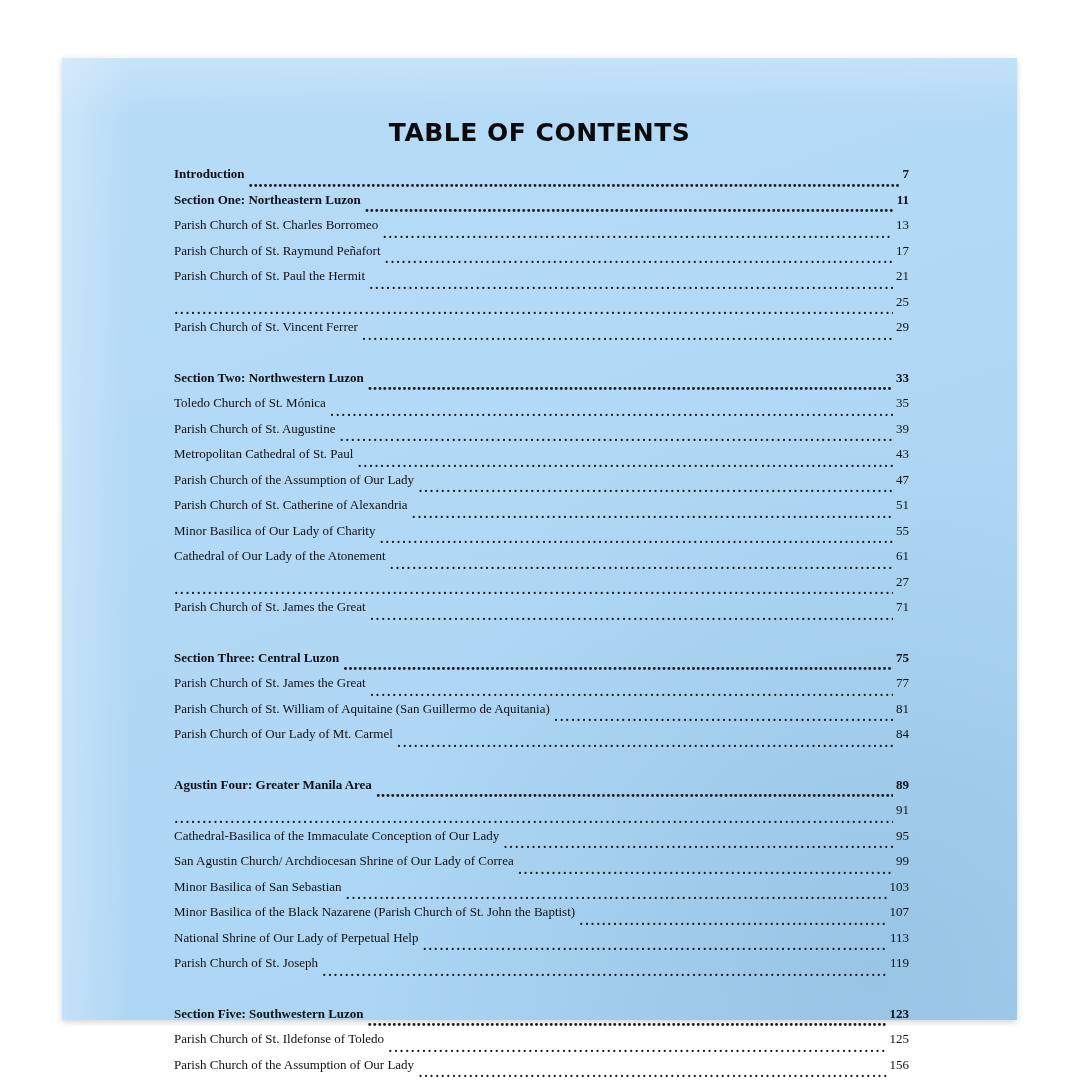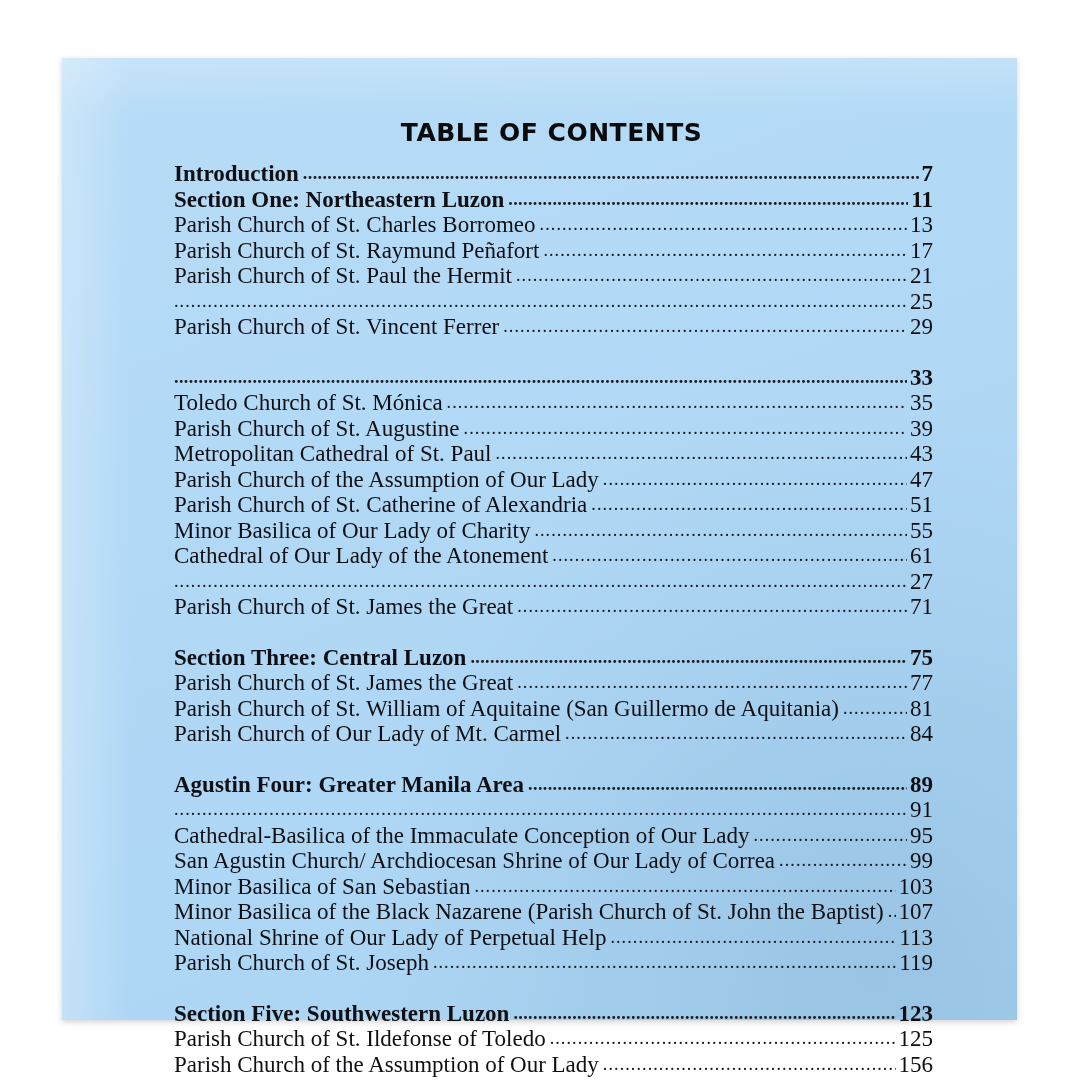--- a/index.html
+++ b/index.html
@@ -38,42 +38,42 @@
     background:
       linear-gradient(to right, rgba(255,255,255,0.28) 0px, rgba(255,255,255,0.0) 70px),
       linear-gradient(to bottom, rgba(255,255,255,0.22) 0px, rgba(255,255,255,0.0) 60px),
       radial-gradient(ellipse at 85% 95%, rgba(120,165,200,0.35) 0%, rgba(120,165,200,0.0) 45%);
     pointer-events: none;
   }
 
   #sheet-inner {
     position: absolute;
     left: 0; top: 0; right: 0; bottom: 0;
-    padding: 52px 32px 40px 56px;
+    padding: 52px 56px 40px 56px;
     box-sizing: border-box;
   }
 
   #toc-title {
     text-align: center;
     font-family: "DejaVu Sans", sans-serif;
     font-weight: bold;
     font-size: 25px;
     letter-spacing: 0.5px;
     color: #0b0b0d;
     margin: 8px 0 14px 0;
   }
 
   .toc-list {
     margin: 0 52px 0 56px;
   }
 
   .entry {
     display: flex;
-    align-items: flex-start;
-    font-size: 23px;
+    align-items: flex-end;
+    font-size: 13px;
     line-height: 25.5px;
     color: #101014;
     white-space: nowrap;
   }
 
   .entry .label {
     flex: 0 0 auto;
     padding-right: 4px;
   }
 
@@ -149,20 +149,21 @@
             <span class="leader"></span>
             <span class="page">25</span>
           </div>
           <div class="entry">
             <span class="label">Parish Church of St. Vincent Ferrer</span>
             <span class="leader"></span>
             <span class="page">29</span>
           </div>
           <div class="spacer"></div>
           <div class="entry section">
+            <span class="label">Section Two: Northwestern Luzon</span>
             <span class="leader"></span>
             <span class="page">33</span>
           </div>
           <div class="entry">
             <span class="label">Toledo Church of St. Mónica</span>
             <span class="leader"></span>
             <span class="page">35</span>
           </div>
           <div class="entry">
             <span class="label">Parish Church of St. Augustine</span>

